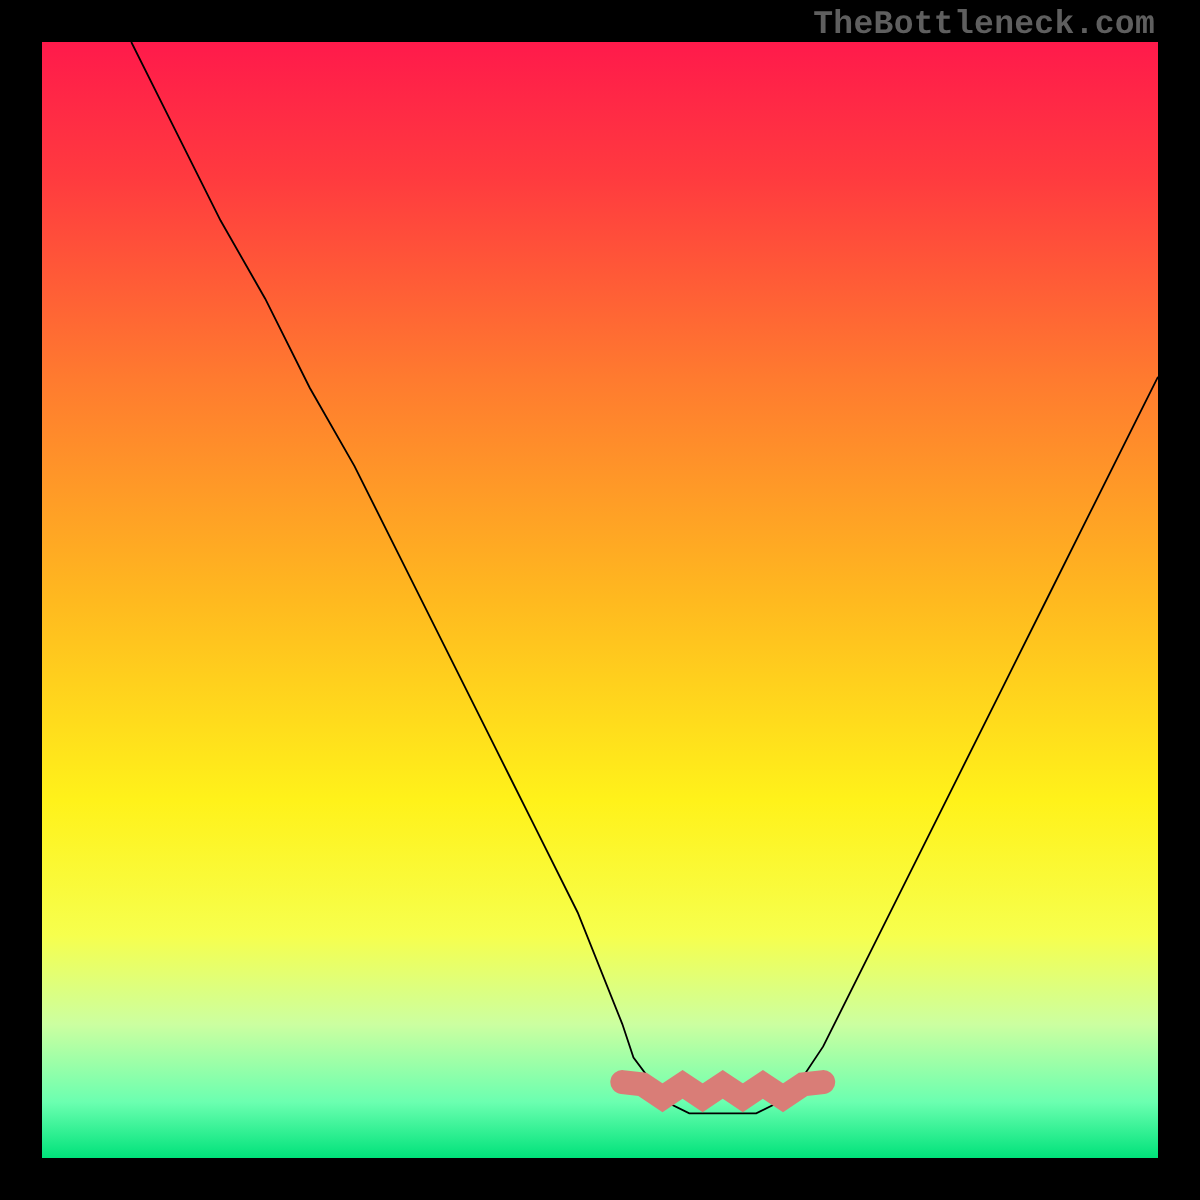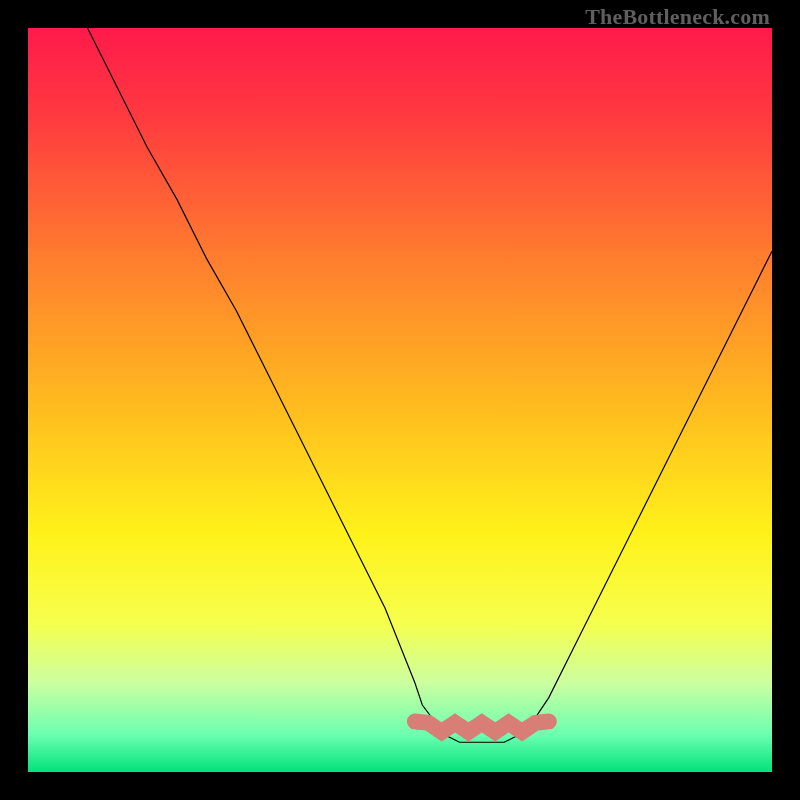--- a/index.html
+++ b/index.html
@@ -22,21 +22,21 @@
     position: absolute;
     left: 0;
     top: 0;
     width: 744px;
     height: 744px;
   }
   .watermark {
     position: absolute;
     top: 4px;
     right: 30px;
-    font-family: Liberation Serif, serif;
+    font-family: Liberation Mono, monospace;
     font-size: 22px;
     font-weight: 600;
     color: #5f5f5f;
     letter-spacing: 0.2px;
   }
 </style>
 </head>
 <body>
 
 <div class="frame">

